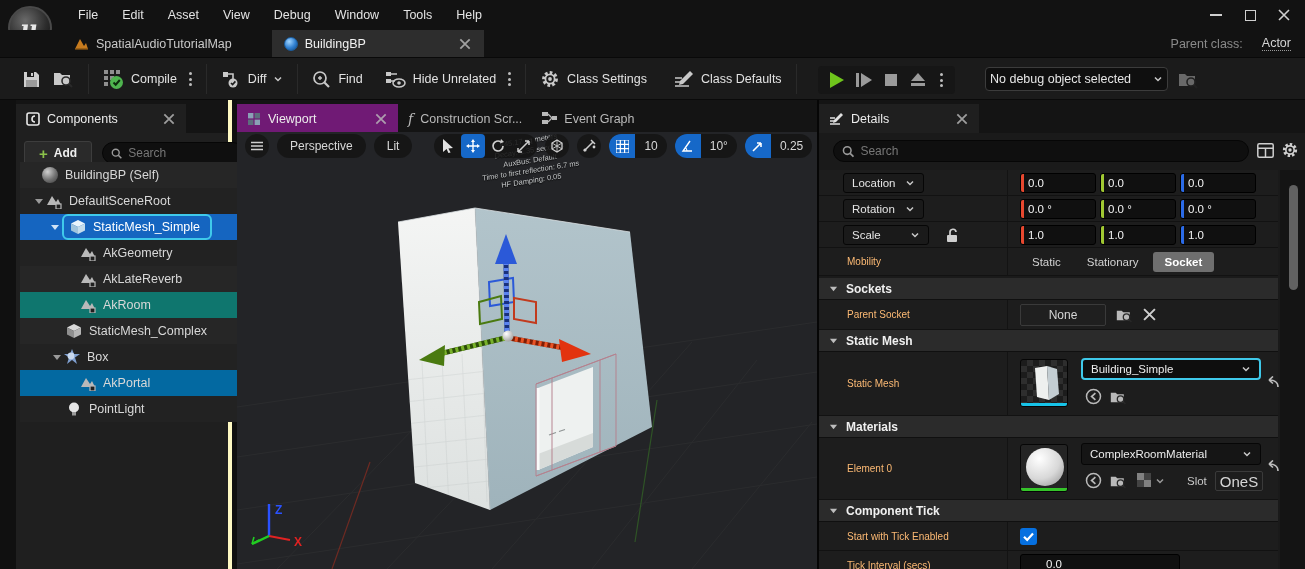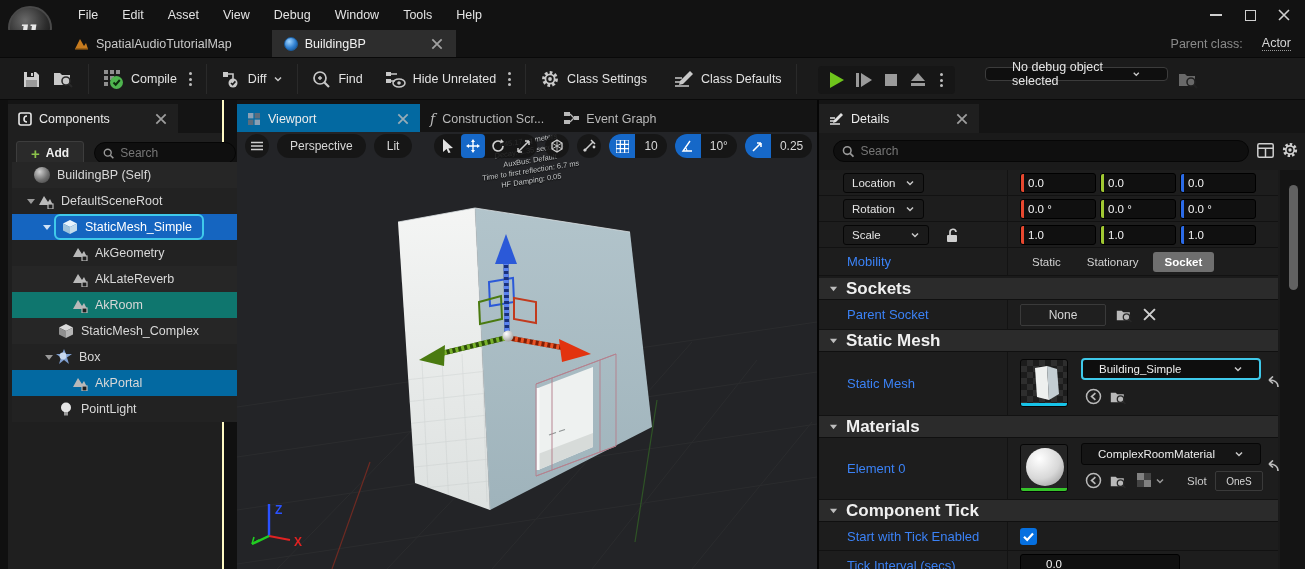--- a/index.html
+++ b/index.html
@@ -27,31 +27,31 @@
   .paneltab { height:29px; display:flex; align-items:center; gap:7px; padding:0 10px; background:#1f1f1f; color:#ececec; font-size:12.5px; }
   .paneltab.dim { background:transparent; color:#b9b9b9; }
   .closex { width:14px; height:14px; opacity:.8; }
 
   
   .trow { position:absolute; left:4px; width:229px; height:26px; display:flex; align-items:center; color:#d8d8d8; font-size:12.5px; }
   .trow .arr { width:10px; height:10px; margin-right:2px; }
   .ticon { width:16px; height:16px; margin-right:7px; flex:0 0 auto; }
 
   
-  .dhead { position:relative; height:22px; background:#2b2b2b; border-bottom:1px solid #101010; display:flex; align-items:center; gap:8px; padding-left:10px; font-weight:bold; font-size:17px; color:#f0f0f0; }
+  .dhead { position:relative; height:22px; background:#2b2b2b; border-bottom:1px solid #101010; display:flex; align-items:center; gap:8px; padding-left:10px; font-weight:bold; font-size:12px; color:#f0f0f0; }
   .drow { position:relative; background:#1d1d1d; border-bottom:1px solid #121212; }
   .coldiv { position:absolute; left:188px; top:0; bottom:0; width:1px; background:#131313; }
-  .dlabel { position:absolute; left:28px; top:0; bottom:0; display:flex; align-items:center; color:#3b82f6; font-size:13px; white-space:nowrap; }
+  .dlabel { position:absolute; left:28px; top:0; bottom:0; display:flex; align-items:center; color:#fdba74; font-size:10px; white-space:nowrap; }
   .spin { position:absolute; top:3px; width:76px; height:20px; background:#101010; border:1px solid #000; border-radius:3px; display:flex; align-items:center; padding-left:7px; color:#f2f2f2; font-size:11.5px; overflow:hidden; }
   .spin i { position:absolute; left:0; top:0; bottom:0; width:2.5px; }
   .ddpill { position:absolute; left:24px; top:3px; height:20px; background:#1a1a1a; border:1px solid #060606; border-radius:3px; display:flex; align-items:center; gap:10px; padding:0 8px; color:#e4e4e4; font-size:11.5px; }
   .seg { height:20px; padding:0 12px; display:flex; align-items:center; color:#d2d2d2; font-size:11.5px; border-radius:3px; }
   .seg.sel { background:#6f6f6f; color:#ffffff; font-weight:bold; }
   .thumb48 { position:absolute; left:201px; width:48px; height:48px; border:1px solid #060606; border-radius:3px; overflow:hidden; }
-  .combo { position:absolute; height:22px; background:#0e0e0e; display:flex; align-items:center; justify-content:space-between; padding:0 16px; color:#ececec; font-size:11.5px; }
+  .combo { position:absolute; height:22px; background:#0e0e0e; display:flex; align-items:center; justify-content:space-between; padding:0 8px; color:#ececec; font-size:11.5px; }
   .mini { width:17px; height:17px; opacity:.88; }
   .chev { width:10px; height:10px; }
 
   .pill { background:rgba(20,20,20,.88); border-radius:12px; display:flex; align-items:center; height:24px; color:#d8d8d8; font-size:12px; }
   .vbtn { width:24px; height:24px; border-radius:12px; display:flex; align-items:center; justify-content:center; background:rgba(22,22,22,.88); }
   input { background:transparent; border:none; outline:none; color:#e8e8e8; font-family:"Liberation Sans",sans-serif; font-size:12px; width:100%; }
   input::placeholder { color:#777; }
   .searchbox { background:#0f0f0f; border:1px solid #060606; border-radius:11px; display:flex; align-items:center; gap:6px; padding:8px 8px; }
 </style>
 </head>
@@ -92,21 +92,21 @@
 <div id="tabrow" class="abs">
   <div class="abs flex" style="left:62px;top:0;height:27px">
     <div class="assettab">
       <svg class="abs-ic" width="15" height="13" viewBox="0 0 15 13">
           <path d="M1,12 6,2 10,9 12,6 14,12 Z" fill="#c77b1e"></path>
           <path d="M1,12 14,12" stroke="#8a5512" stroke-width="1.4"></path>
         </svg>
       <span>SpatialAudioTutorialMap</span>
     </div>
     <div style="width:28px"></div>
-    <div class="assettab active" style="width:184px;justify-content:flex-start">
+    <div class="assettab active" style="width:212px;justify-content:flex-start">
       <span style="width:14px;height:14px;border-radius:50%;background:radial-gradient(circle at 35% 30%,#9fd4ff,#2f7fd0 55%,#134a86);border:1px solid #1b5ea0;display:inline-block"></span>
       <span>BuildingBP</span>
       <svg class="closex" style="margin-left:auto" viewBox="0 0 12 12">
           <path d="M2,2 10,10 M10,2 2,10" stroke="#bdbdbd" stroke-width="1.5"></path>
         </svg>
     </div>
   </div>
   <div class="abs flex" style="right:14px;top:6px;gap:19px">
     <span style="color:#8a8a8a;font-size:12.5px">Parent class:</span>
     <span style="color:#d4d4d4;font-size:12.5px;border-bottom:1px dotted #9a9a9a">Actor</span>
@@ -224,34 +224,34 @@
         <path d="M5,12 12,4 19,12 Z" fill="#9a9a9a"></path>
         <rect x="5" y="14" width="14" height="3" fill="#9a9a9a"></rect>
       </svg>
     <div class="kebab">
         <i></i>
         <i></i>
         <i></i>
       </div>
   </div>
 
-  <div class="abs flex" style="left:985px;top:9px;width:183px;height:14px;background:#0f0f0f;border:1px solid #3c3c3c;border-radius:4px;padding:0 26px;justify-content:space-between">
+  <div class="abs flex" style="left:985px;top:9px;width:183px;height:24px;background:#0f0f0f;border:1px solid #3c3c3c;border-radius:4px;padding:0 4px;justify-content:space-between">
     <span style="font-size:12.5px;color:#e6e6e6">No debug object selected</span>
     <svg class="chev" viewBox="0 0 10 10">
         <path d="M2,3.5 5,6.5 8,3.5" stroke="#c9c9c9" stroke-width="1.5" fill="none"></path>
       </svg>
   </div>
   <svg class="abs" style="left:1178px;top:13px;opacity:.45" width="21" height="18" viewBox="0 0 21 18">
       <path d="M1,3 h6 l2,2 h8 v10 h-16 Z" fill="#c9c9c9"></path>
       <circle cx="13" cy="11" r="4" fill="none" stroke="#2a2a2a" stroke-width="1.6"></circle>
       <path d="M16,14 19,17" stroke="#2a2a2a" stroke-width="2"></path>
     </svg>
 </div>
 
-<div class="abs" style="left:8px;top:100px;width:216px;height:469px;background:#1f1f1f;border-right:2px solid #fef9c3">
+<div class="abs" style="left:16px;top:100px;width:216px;height:469px;background:#1f1f1f;border-right:4px solid #fef9c3">
   <div class="tabstrip">
     <div class="paneltab" style="width:170px">
       <svg width="14" height="14" viewBox="0 0 14 14">
           <rect x="1" y="1" width="12" height="12" rx="2" fill="none" stroke="#e8e8e8" stroke-width="1.6"></rect>
           <path d="M9,4 a3,3 0 1 0 0,6" stroke="#e8e8e8" stroke-width="1.6" fill="none"></path>
         </svg>
       <span>Components</span>
       <svg class="closex" style="margin-left:auto" viewBox="0 0 12 12">
           <path d="M2,2 10,10 M10,2 2,10" stroke="#bdbdbd" stroke-width="1.5"></path>
         </svg>
@@ -358,21 +358,21 @@
           <circle cx="8" cy="6.5" r="5" fill="#e6e6e6"></circle>
           <rect x="6" y="11" width="4" height="3.5" fill="#9a9a9a"></rect>
         </svg>
       <span>PointLight</span>
     </div>
   </div>
 </div>
 
 <div class="abs" style="left:237px;top:100px;width:580px;height:469px;background:#151515">
   <div class="tabstrip">
-    <div class="paneltab" style="width:183px;background:#0369a1">
+    <div class="paneltab" style="width:161px;background:#701a75">
       <svg width="14" height="14" viewBox="0 0 14 14">
           <rect x="1" y="1" width="5.4" height="5.4" fill="#8aa0b5"></rect>
           <rect x="7.6" y="1" width="5.4" height="5.4" fill="#5d6d7d"></rect>
           <rect x="1" y="7.6" width="5.4" height="5.4" fill="#5d6d7d"></rect>
           <rect x="7.6" y="7.6" width="5.4" height="5.4" fill="#8aa0b5"></rect>
         </svg>
       <span>Viewport</span>
       <svg class="closex" style="margin-left:auto" viewBox="0 0 12 12">
           <path d="M2,2 10,10 M10,2 2,10" stroke="#bdbdbd" stroke-width="1.5"></path>
         </svg>
@@ -767,21 +767,21 @@
             <rect x="7" y="7" width="7" height="7" fill="#9a9a9a"></rect>
             <rect x="7" y="0" width="7" height="7" fill="#4d4d4d"></rect>
             <rect x="0" y="7" width="7" height="7" fill="#4d4d4d"></rect>
           </svg>
         <svg class="chev" viewBox="0 0 10 10">
             <path d="M2,3.5 5,6.5 8,3.5" stroke="#9a9a9a" stroke-width="1.5" fill="none"></path>
           </svg>
       </div>
       <span class="abs" style="left:368px;top:37px;color:#c9c9c9;font-size:11.5px">Slot</span>
       <div class="abs flex" style="left:396px;top:33px;width:48px;height:20px;background:#1d1d1d;border:1px solid #3a3a3a;border-radius:2px;justify-content:center;overflow:hidden">
-        <span style="font-size:10px">OneS</span>
+        <span style="font-size:15px">OneS</span>
       </div>
       <svg class="abs" style="left:446px;top:22px" width="15" height="14" viewBox="0 0 15 14">
           <path d="M13,11 C13,6 9,4 4,4 M4,4 8,0.5 M4,4 8,7.5" fill="none" stroke="#bdbdbd" stroke-width="1.6"></path>
         </svg>
     </div>
 
     <div class="dhead">
       <svg width="9" height="9" viewBox="0 0 10 10">
           <path d="M1,3 9,3 5,8Z" fill="#bdbdbd"></path>
         </svg>

